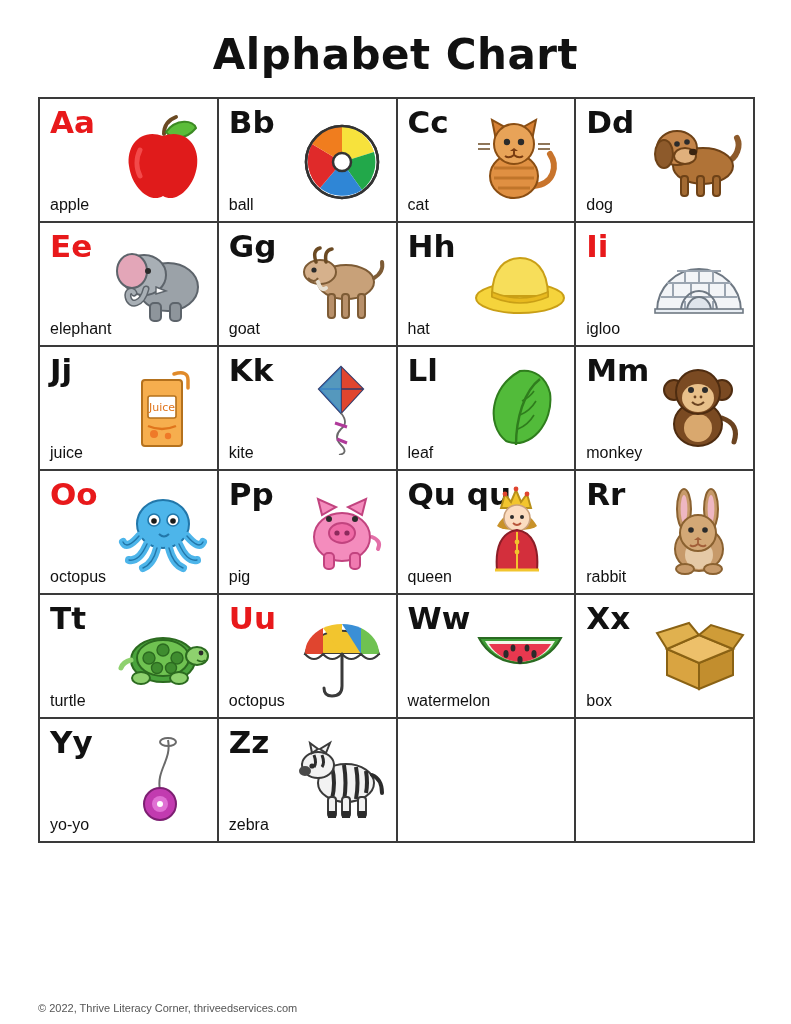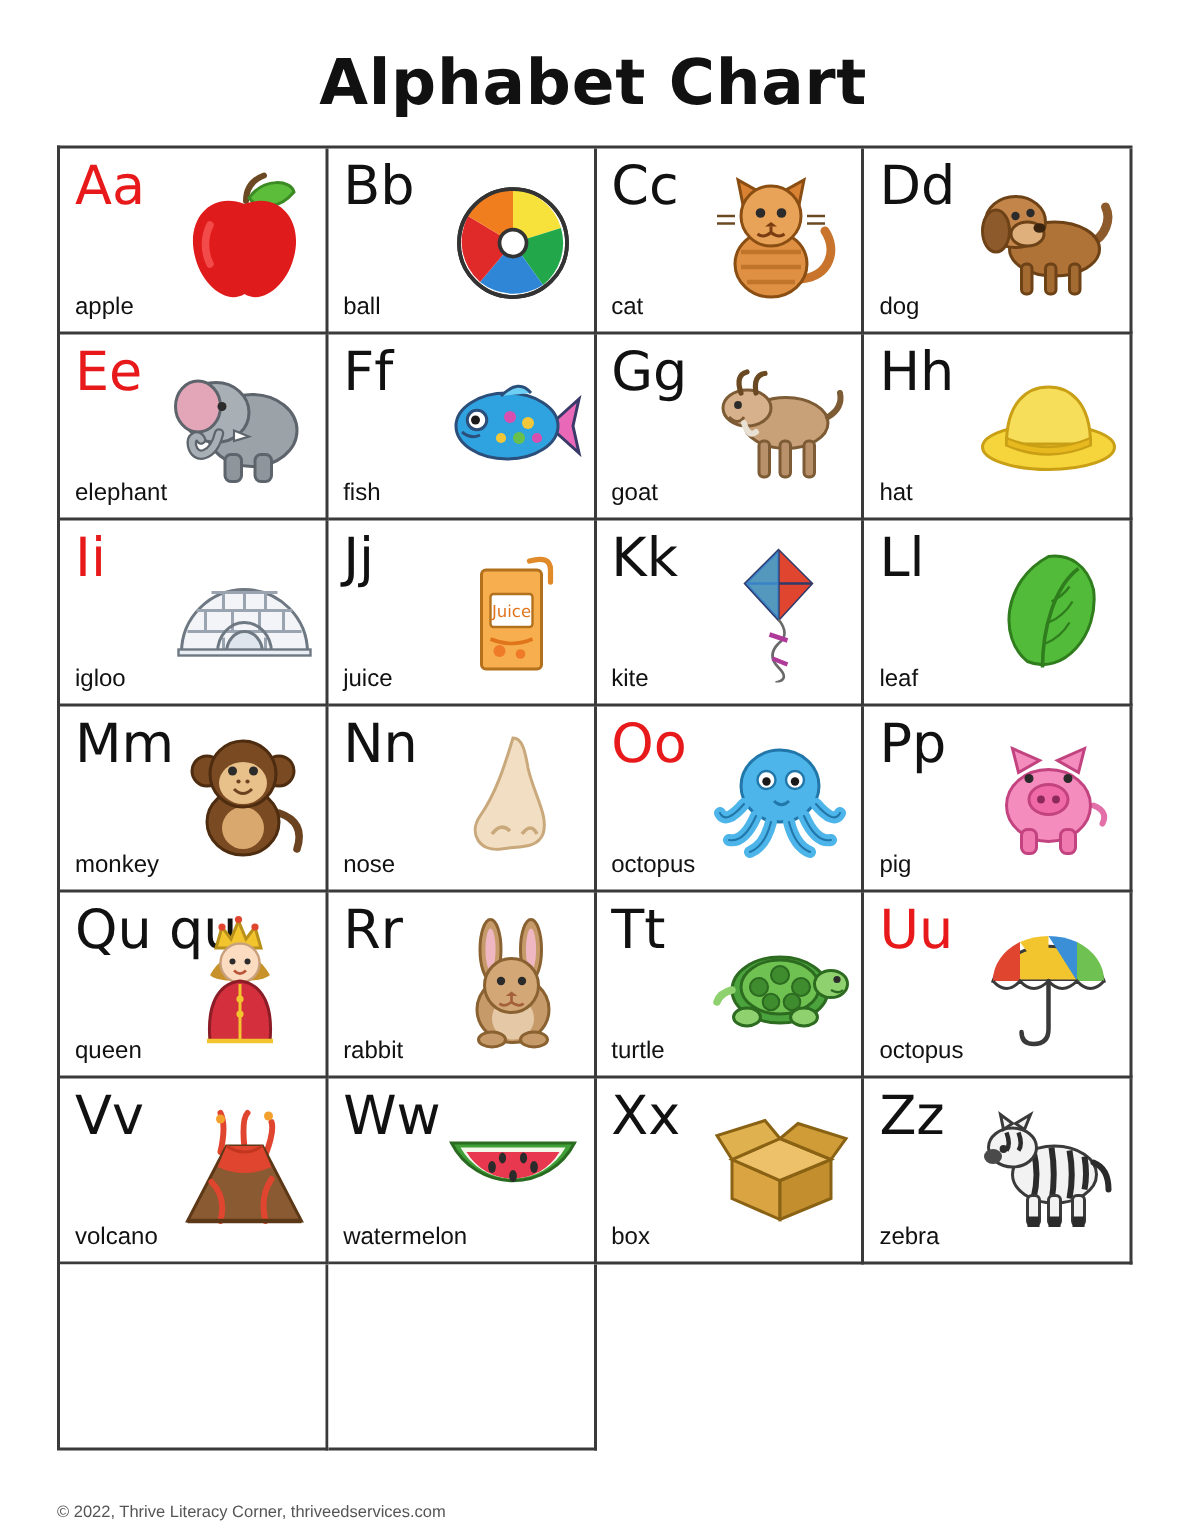--- a/index.html
+++ b/index.html
@@ -45,22 +45,22 @@
     height: 124px;
     position: relative;
     box-sizing: border-box;
     overflow: hidden;
   }
   .cell.empty { background: #ffffff; }
   .letter {
     position: absolute;
     top: 6px;
     left: 10px;
-    font-size: 36px;
-    font-weight: normal;
+    font-size: 31px;
+    font-weight: bold;
     font-family: "DejaVu Sans", sans-serif;
     line-height: 1.1;
     color: #111111;
   }
   .letter.red { color: #e8191b; }
   .word {
     position: absolute;
     left: 10px;
     bottom: 7px;
     font-size: 16px;
@@ -170,39 +170,20 @@
     <rect x="54" y="62" width="11" height="18" rx="4" fill="#8e959b" stroke="#5d646b" stroke-width="2"></rect>
     <ellipse cx="28" cy="34" rx="22" ry="20" fill="#a8afb5" stroke="#5d646b" stroke-width="2"></ellipse>
     <ellipse cx="16" cy="30" rx="15" ry="17" fill="#e3a6b8" stroke="#5d646b" stroke-width="2"></ellipse>
     <path d="M30 48 C26 64 14 66 12 56 C11 50 16 48 18 52" fill="none" stroke="#5d646b" stroke-width="7" stroke-linecap="round"></path>
     <path d="M30 48 C26 64 14 66 12 56 C11 50 16 48 18 52" fill="none" stroke="#a8afb5" stroke-width="4" stroke-linecap="round"></path>
     <circle cx="32" cy="30" r="3" fill="#2b2b2b"></circle>
     <path d="M40 46 l10 4 l-10 3Z" fill="#ffffff" stroke="#5d646b" stroke-width="1.4"></path>
   </svg>
         </div>
         <div class="word">elephant</div>
-      </div>
-      <div class="cell">
-        <div class="letter">Ff</div>
-        <div class="art">
-          <svg width="96" height="72" viewBox="0 0 96 72">
-    <path d="M72 36 L92 18 L88 36 L92 54Z" fill="#e968b8" stroke="#3a3a6a" stroke-width="2"></path>
-    <ellipse cx="44" cy="36" rx="34" ry="22" fill="#2fa3e0" stroke="#2b4f7a" stroke-width="2"></ellipse>
-    <path d="M40 16 q12 -12 20 -2" fill="#6fd0f5" stroke="#2b4f7a" stroke-width="2"></path>
-    <circle cx="46" cy="30" r="4" fill="#d94fb0"></circle>
-    <circle cx="58" cy="34" r="4" fill="#f2c83a"></circle>
-    <circle cx="52" cy="44" r="4" fill="#67c14c"></circle>
-    <circle cx="64" cy="44" r="3.4" fill="#d94fb0"></circle>
-    <circle cx="40" cy="44" r="3.4" fill="#f2c83a"></circle>
-    <circle cx="24" cy="32" r="6.5" fill="#ffffff" stroke="#2b4f7a" stroke-width="2"></circle>
-    <circle cx="23" cy="32" r="3" fill="#1a1a1a"></circle>
-    <path d="M14 40 q6 5 12 2" stroke="#2b4f7a" stroke-width="2" fill="none"></path>
-  </svg>
-        </div>
-        <div class="word">fish</div>
       </div>
       <div class="cell">
         <div class="letter">Gg</div>
         <div class="art">
           <svg width="92" height="80" viewBox="0 0 92 80">
     <ellipse cx="50" cy="38" rx="28" ry="17" fill="#c8a179" stroke="#7d5b35" stroke-width="2"></ellipse>
     <rect x="32" y="50" width="7" height="24" rx="3" fill="#b8906a" stroke="#7d5b35" stroke-width="2"></rect>
     <rect x="46" y="50" width="7" height="24" rx="3" fill="#b8906a" stroke="#7d5b35" stroke-width="2"></rect>
     <rect x="62" y="50" width="7" height="24" rx="3" fill="#b8906a" stroke="#7d5b35" stroke-width="2"></rect>
     <path d="M78 34 q10 -6 8 -16" stroke="#7d5b35" stroke-width="4" fill="none" stroke-linecap="round"></path>
@@ -293,31 +274,20 @@
     <circle cx="42" cy="30" r="22" fill="#7a4a22" stroke="#4e2c10" stroke-width="2"></circle>
     <ellipse cx="42" cy="36" rx="16" ry="14" fill="#e8c08a"></ellipse>
     <circle cx="35" cy="28" r="3" fill="#2b2b2b"></circle>
     <circle cx="49" cy="28" r="3" fill="#2b2b2b"></circle>
     <path d="M36 40 q6 6 12 0" stroke="#6b4320" stroke-width="2" fill="none"></path>
     <circle cx="39" cy="35" r="1.4" fill="#6b4320"></circle>
     <circle cx="45" cy="35" r="1.4" fill="#6b4320"></circle>
   </svg>
         </div>
         <div class="word">monkey</div>
-      </div>
-      <div class="cell">
-        <div class="letter">Nn</div>
-        <div class="art">
-          <svg width="72" height="92" viewBox="0 0 72 92">
-    <path d="M36 6 C30 26 24 44 14 58 C6 70 14 82 28 80 C40 78 52 80 56 70 C60 58 50 44 46 26 C44 14 42 6 36 6Z" fill="#f2dec2" stroke="#c9a97c" stroke-width="2"></path>
-    <path d="M22 70 q6 -8 12 -2" stroke="#c9a97c" stroke-width="2.4" fill="none"></path>
-    <path d="M42 70 q6 -8 10 0" stroke="#c9a97c" stroke-width="2.4" fill="none"></path>
-  </svg>
-        </div>
-        <div class="word">nose</div>
       </div>
       <div class="cell">
         <div class="letter red">Oo</div>
         <div class="art">
           <svg width="92" height="84" viewBox="0 0 92 84">
     <ellipse cx="46" cy="34" rx="26" ry="24" fill="#4db5ea" stroke="#2277aa" stroke-width="2"></ellipse>
     <path d="M22 46 q-12 14 -16 6 M30 54 q-8 18 -18 16 M40 58 q-4 16 -14 20 M52 58 q4 16 14 20 M62 54 q8 18 18 16 M70 46 q12 14 16 6" stroke="#4db5ea" stroke-width="8" fill="none" stroke-linecap="round"></path>
     <path d="M22 46 q-12 14 -16 6 M30 54 q-8 18 -18 16 M40 58 q-4 16 -14 20 M52 58 q4 16 14 20 M62 54 q8 18 18 16 M70 46 q12 14 16 6" stroke="#2277aa" stroke-width="1.4" fill="none" stroke-linecap="round"></path>
     <circle cx="37" cy="30" r="6" fill="#ffffff" stroke="#2277aa" stroke-width="1.6"></circle>
     <circle cx="56" cy="30" r="6" fill="#ffffff" stroke="#2277aa" stroke-width="1.6"></circle>
@@ -422,36 +392,20 @@
     <path d="M24 18 A38 30 0 0 1 43 14 L43 44Z" fill="#f2c52e"></path>
     <path d="M43 14 A38 30 0 0 1 62 18 L62 44Z" fill="#3a8fd6"></path>
     <path d="M62 18 A38 30 0 0 1 80 44 L62 44Z" fill="#6fc251"></path>
     <path d="M6 44 q9 10 18 0 q9 10 19 0 q9 10 19 0 q9 10 18 0" fill="#ffffff" stroke="#3a3a3a" stroke-width="2"></path>
     <path d="M43 44 v32 q0 10 -10 10 q-8 0 -8 -8" stroke="#3a3a3a" stroke-width="3" fill="none" stroke-linecap="round"></path>
   </svg>
         </div>
         <div class="word">octopus</div>
       </div>
       <div class="cell">
-        <div class="letter">Vv</div>
-        <div class="art">
-          <svg width="92" height="84" viewBox="0 0 92 84">
-    <path d="M30 30 q4 -18 0 -26 M46 28 q-2 -20 2 -24 M60 32 q6 -16 4 -22" stroke="#e0452f" stroke-width="4" fill="none" stroke-linecap="round"></path>
-    <path d="M8 76 L34 26 L58 26 L84 76Z" fill="#8a5a32" stroke="#5c3817" stroke-width="2"></path>
-    <path d="M34 26 L58 26 L64 40 q-18 8 -36 0Z" fill="#e0452f"></path>
-    <path d="M34 26 q12 8 24 0" fill="none" stroke="#c2351f" stroke-width="2"></path>
-    <path d="M24 50 q10 10 6 26 M64 48 q-8 12 -4 28" stroke="#e0452f" stroke-width="4" fill="none" stroke-linecap="round"></path>
-    <path d="M8 76 h76" stroke="#5c3817" stroke-width="3"></path>
-    <circle cx="30" cy="8" r="3" fill="#f2a12e"></circle>
-    <circle cx="62" cy="6" r="3" fill="#f2a12e"></circle>
-  </svg>
-        </div>
-        <div class="word">volcano</div>
-      </div>
-      <div class="cell">
         <div class="letter">Ww</div>
         <div class="art">
           <svg width="94" height="64" viewBox="0 0 94 64">
     <path d="M6 14 A46 46 0 0 0 88 14Z" fill="#3f9e36" stroke="#2a6b22" stroke-width="2"></path>
     <path d="M12 17 A40 40 0 0 0 82 17Z" fill="#f2f7ea"></path>
     <path d="M16 20 A36 36 0 0 0 78 20Z" fill="#e8384f"></path>
     <g fill="#2b2b2b">
       <ellipse cx="33" cy="30" rx="2.6" ry="4"></ellipse>
       <ellipse cx="47" cy="36" rx="2.6" ry="4"></ellipse>
       <ellipse cx="61" cy="30" rx="2.6" ry="4"></ellipse>
@@ -467,20 +421,33 @@
         <div class="art">
           <svg width="92" height="74" viewBox="0 0 92 74">
     <path d="M14 30 L46 44 L46 70 L14 56Z" fill="#d9a441" stroke="#8a6214" stroke-width="2"></path>
     <path d="M46 44 L80 30 L80 56 L46 70Z" fill="#c28e2e" stroke="#8a6214" stroke-width="2"></path>
     <path d="M14 30 L46 16 L80 30 L46 44Z" fill="#edc06a" stroke="#8a6214" stroke-width="2"></path>
     <path d="M14 30 L4 14 L36 4 L46 16Z" fill="#e0b14f" stroke="#8a6214" stroke-width="2"></path>
     <path d="M80 30 L90 16 L58 6 L46 16Z" fill="#cf9c38" stroke="#8a6214" stroke-width="2"></path>
   </svg>
         </div>
         <div class="word">box</div>
+      </div>
+      <div class="cell">
+        <div class="letter">Yy</div>
+        <div class="art">
+          <svg width="62" height="92" viewBox="0 0 62 92">
+    <path d="M36 6 C40 26 24 36 28 56" stroke="#6a6a6a" stroke-width="2" fill="none"></path>
+    <ellipse cx="36" cy="8" rx="8" ry="4" fill="none" stroke="#6a6a6a" stroke-width="2"></ellipse>
+    <circle cx="28" cy="70" r="16" fill="#c23bb0" stroke="#7d1f72" stroke-width="2"></circle>
+    <circle cx="28" cy="70" r="8" fill="#e071d4"></circle>
+    <circle cx="28" cy="70" r="3" fill="#ffffff"></circle>
+  </svg>
+        </div>
+        <div class="word">yo-yo</div>
       </div>
       <div class="cell">
         <div class="letter">Zz</div>
         <div class="art">
           <svg width="92" height="82" viewBox="0 0 92 82">
     <ellipse cx="50" cy="44" rx="28" ry="19" fill="#f2f2f2" stroke="#3a3a3a" stroke-width="2"></ellipse>
     <path d="M36 28 q4 16 0 32 M48 26 q3 18 0 36 M60 28 q3 16 0 32 M70 32 q2 12 0 22" stroke="#2b2b2b" stroke-width="4" fill="none"></path>
     <rect x="32" y="58" width="8" height="20" rx="3" fill="#f2f2f2" stroke="#3a3a3a" stroke-width="2"></rect>
     <rect x="46" y="58" width="8" height="20" rx="3" fill="#f2f2f2" stroke="#3a3a3a" stroke-width="2"></rect>
     <rect x="62" y="58" width="8" height="20" rx="3" fill="#f2f2f2" stroke="#3a3a3a" stroke-width="2"></rect>

